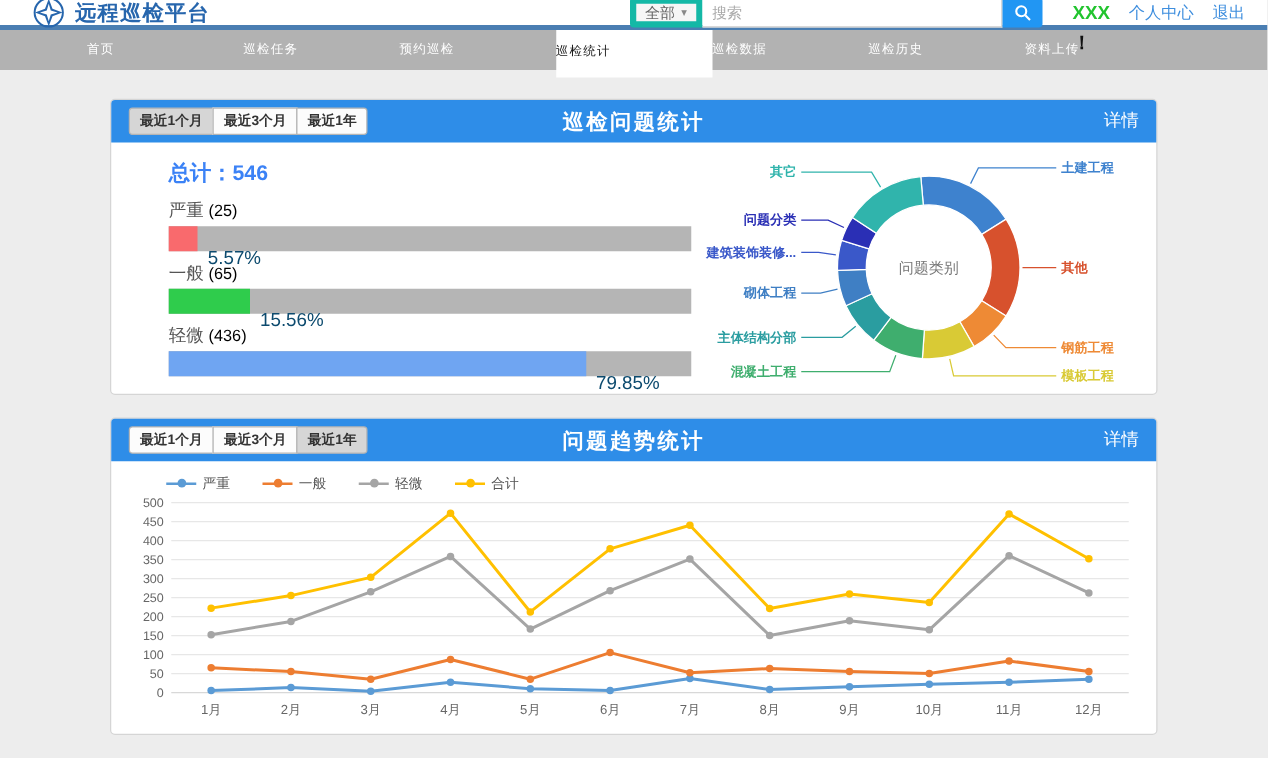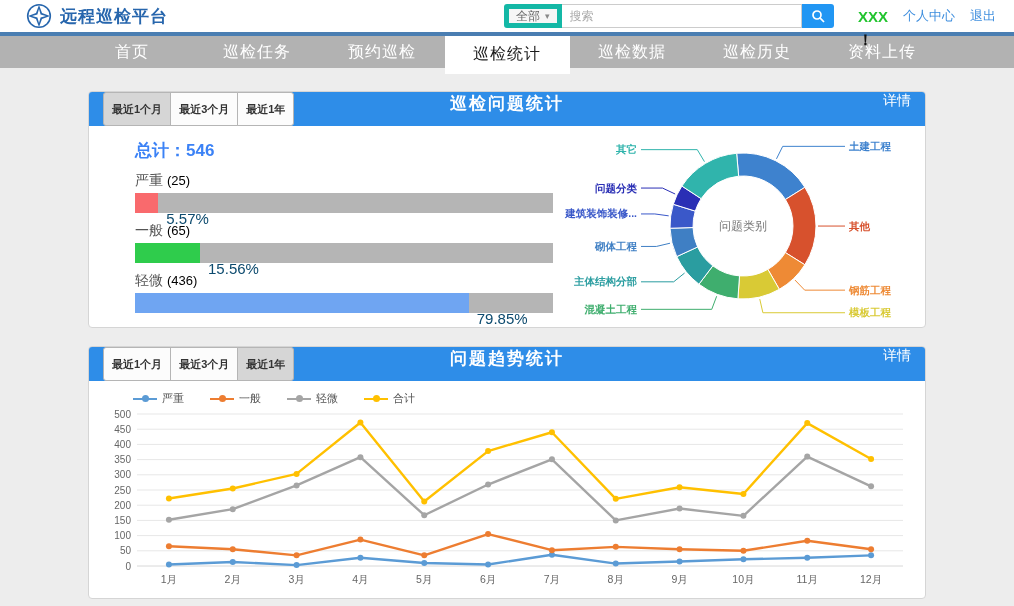--- a/index.html
+++ b/index.html
@@ -3,49 +3,49 @@
 <meta charset="utf-8">
 <style>
   * { box-sizing: border-box; }
   html,body { margin:0; padding:0; }
   body {
     width:1014px; height:606px; overflow:hidden;
     background:#EDEDED;
     font-family:"Liberation Sans","DejaVu Sans",sans-serif;
   }
   
-  .topbar { height:32px; background:#fff; display:flex; align-items:center; padding:0 18px 0 26px; }
+  .topbar { height:20px; background:#fff; display:flex; align-items:center; padding:0 18px 0 26px; }
   .brand { display:flex; align-items:center; gap:8px; }
   .brand-title { font-size:17px; font-weight:bold; color:#2766AD; letter-spacing:1px; }
   .search-group { display:flex; align-items:center; margin-left:auto; width:330px; height:24px; }
   .search-select { height:24px; display:flex; align-items:center; gap:5px; padding:0 7px;
     border:5px solid #14b8a6; background:#f6f6f6; font-size:12px; color:#666;
     border-radius:3px 0 0 3px; cursor:pointer; white-space:nowrap; }
   .caret { font-size:9px; color:#888; }
   .search-input { flex:1; height:24px; border:1px solid #ccc; border-left:none; padding:0 8px;
     font-size:12px; color:#333; outline:none; min-width:0; }
   .search-input::placeholder { color:#aaa; }
   .search-btn { width:32px; height:24px; background:#2196F3; border:none; border-radius:0 3px 3px 0;
     display:flex; align-items:center; justify-content:center; cursor:pointer; }
   .user-area { display:flex; align-items:center; gap:15px; margin-left:24px; white-space:nowrap; }
   .welcome { font-size:15px; font-weight:bold; color:#111; display:flex; gap:6px; align-items:baseline;flex-direction:column; }
   .uname { color:#21C42E; }
   .toplink { color:#3E8EDE; font-size:13px; text-decoration:none; cursor:pointer; }
   
   .blue-strip { height:4px; background:#4A7EB2; }
   .nav { height:32px; background:#B2B2B2; display:flex; justify-content:center; }
-  .nav-item { width:125px; text-align:center; font-size:16px; color:#fff; line-height:32px;
+  .nav-item { width:125px; text-align:left; font-size:10px; color:#fff; line-height:32px;
     cursor:pointer; letter-spacing:1px; }
   .nav-item.active { background:#fff; color:#1a1a1a; height:38px; line-height:35px; }
   
   .page { padding-top:23px; }
   .panel { width:838px; margin:0 auto; background:#fff; border:1px solid #d5d5d5; border-radius:4px; }
   .panel + .panel { margin-top:18px; }
   .panel-header { height:34px; background:#2E8DE8; border-radius:3px 3px 0 0; display:flex;
-    position:relative; padding:0 14px; }
+    align-items:center; position:relative; padding:0 14px; }
   .range-group { display:flex; z-index:1; }
   .range-btn { font-size:11px; font-weight:bold; padding:3px 8px; border:1px solid #b5b5b5;
     background:#fcfcfc; color:#333; margin-right:-1px; cursor:pointer; line-height:1.3; }
   .range-btn:first-child { border-radius:3px 0 0 3px; }
   .range-btn:last-child { border-radius:0 3px 3px 0; }
   .range-btn.active { background:#d6d6d6; }
   .panel-title { position:absolute; left:0; right:0; text-align:center; color:#fff; font-size:17px;
     font-weight:bold; letter-spacing:2px; pointer-events:none; }
   .detail-link { margin-left:auto; color:#fff; font-size:14px; cursor:pointer; z-index:1; }
   

